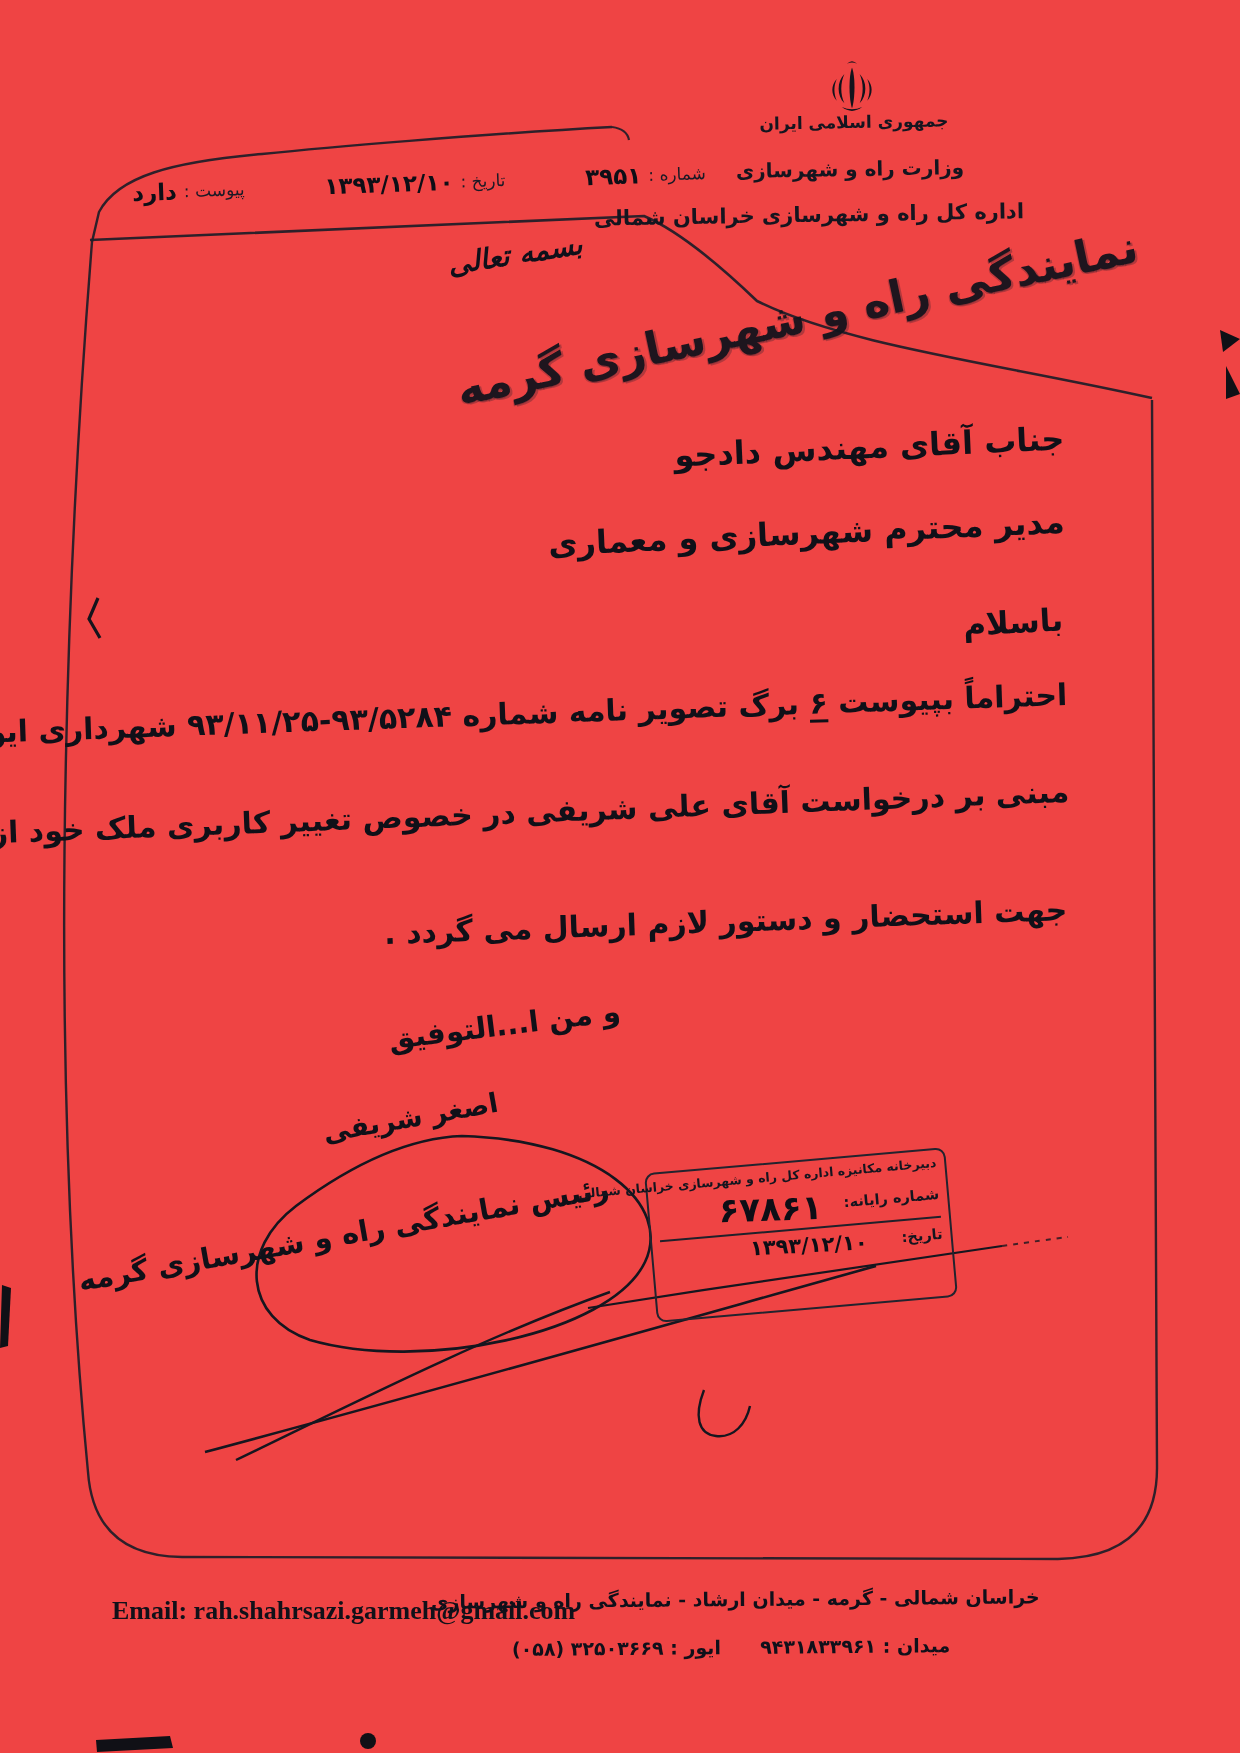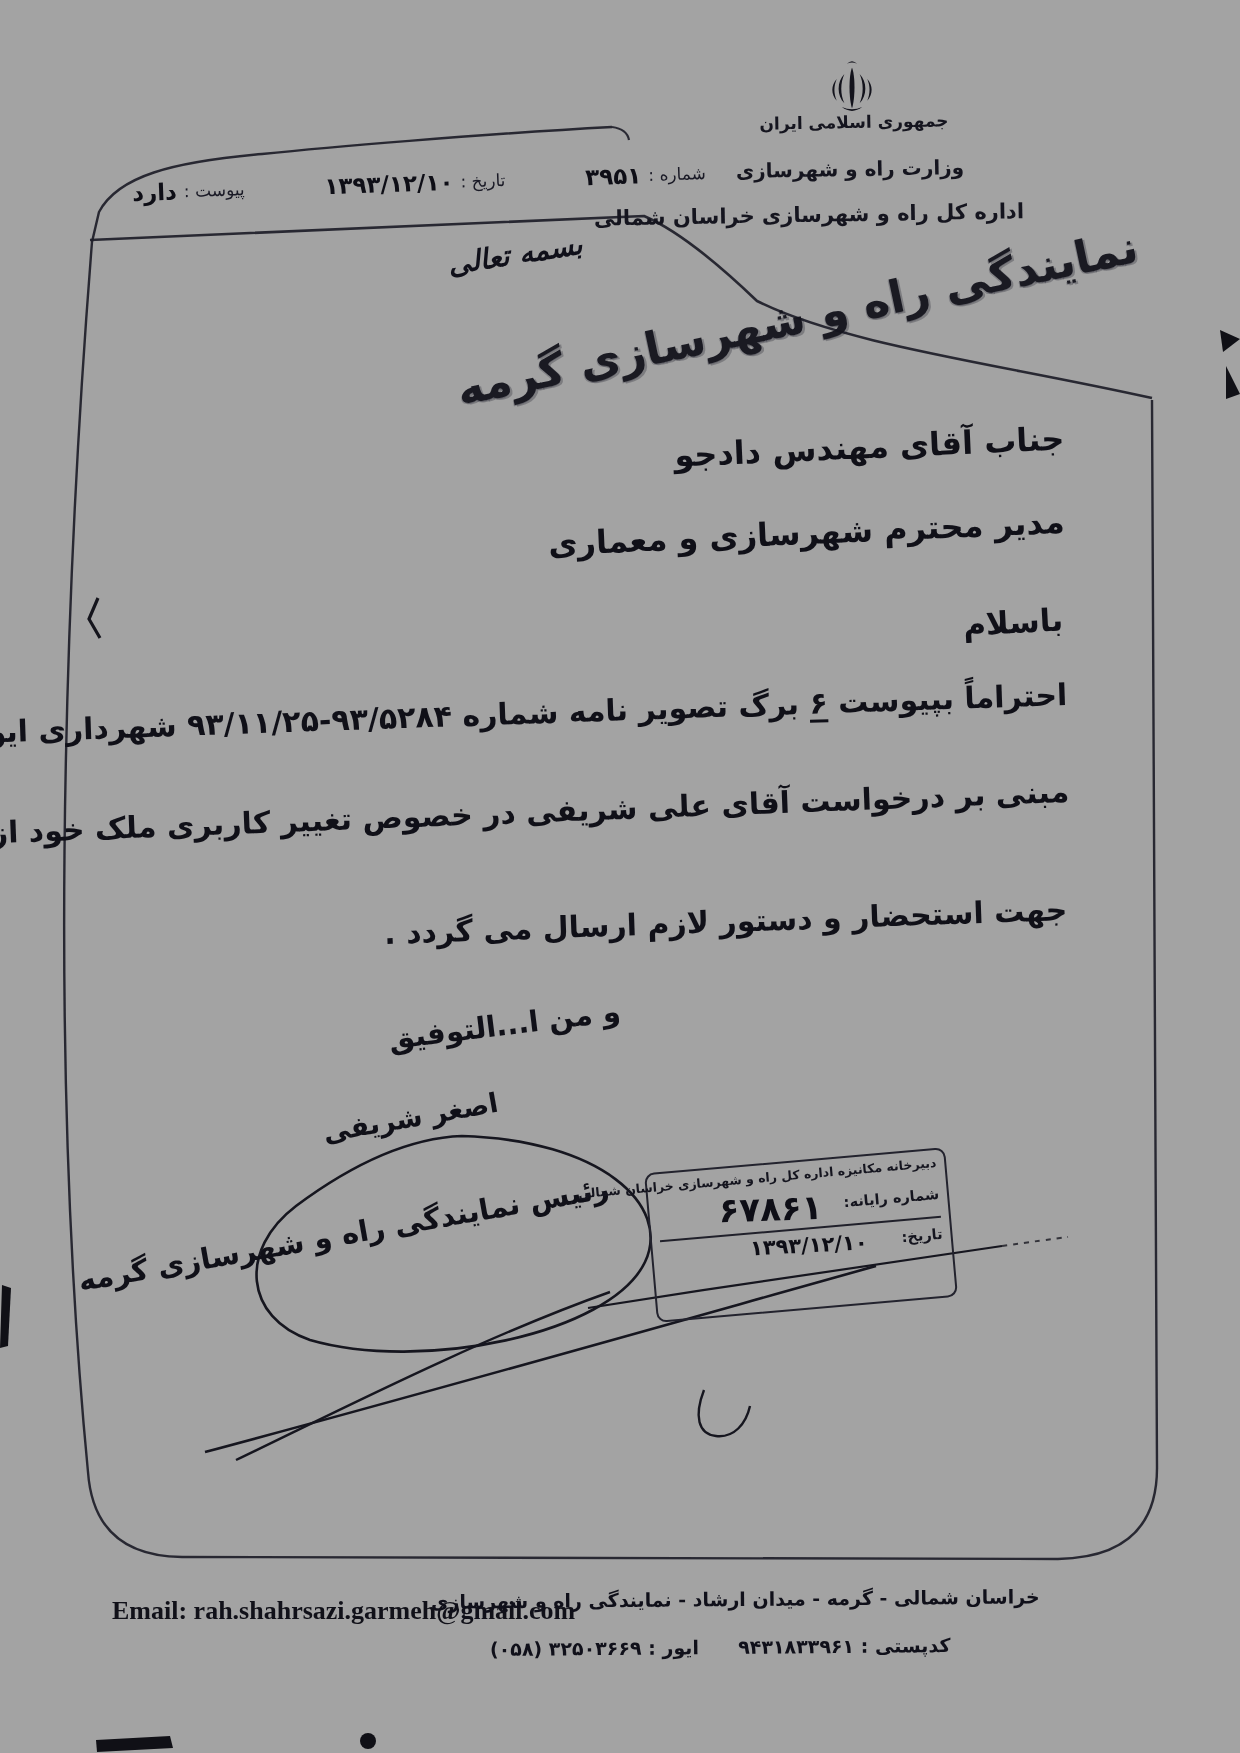--- a/index.html
+++ b/index.html
@@ -1,20 +1,20 @@
 <!DOCTYPE html>
 <html lang="fa"><head>
 <meta charset="utf-8">
 <style>
   html,body{margin:0;padding:0;background:#e8e8e8;}
   .page{
     position:relative;
     width:1240px;height:1753px;
     margin:0 auto;
-    background:#a3a3a3;
+    background:#ef4444;
     overflow:hidden;
     font-family:"DejaVu Sans","Liberation Sans",sans-serif;
     color:#14141c;
   }
   .abs{position:absolute;}
   .rtl{direction:rtl;unicode-bidi:plaintext;}
   .nowrap{white-space:nowrap;}
 
   
   .hdr-line{color:#15151f;font-weight:bold;text-align:center;white-space:nowrap;}
@@ -178,20 +178,20 @@
     </div>
     <div class="rs-row rs-daterow">
       <span class="rs-label">تاریخ:</span>
       <span class="rs-date">۱۳۹۳/۱۲/۱۰</span>
     </div>
   </div>
 
   <div class="abs email">Email: rah.shahrsazi.garmeh@gmail.com</div>
   <div class="abs addr rtl">خراسان شمالی - گرمه - میدان ارشاد - نمایندگی راه و شهرسازی</div>
   <div class="abs contact">
-    <span>کدپستی :</span>
+    <span>میدان :</span>
     <span>۹۴۳۱۸۳۳۹۶۱</span>
     <span class="gap"></span>
     <span>ایور :</span>
     <span>۳۲۵۰۳۶۶۹ (۰۵۸)</span>
   </div>
 
 </div>
 
 </body></html>

